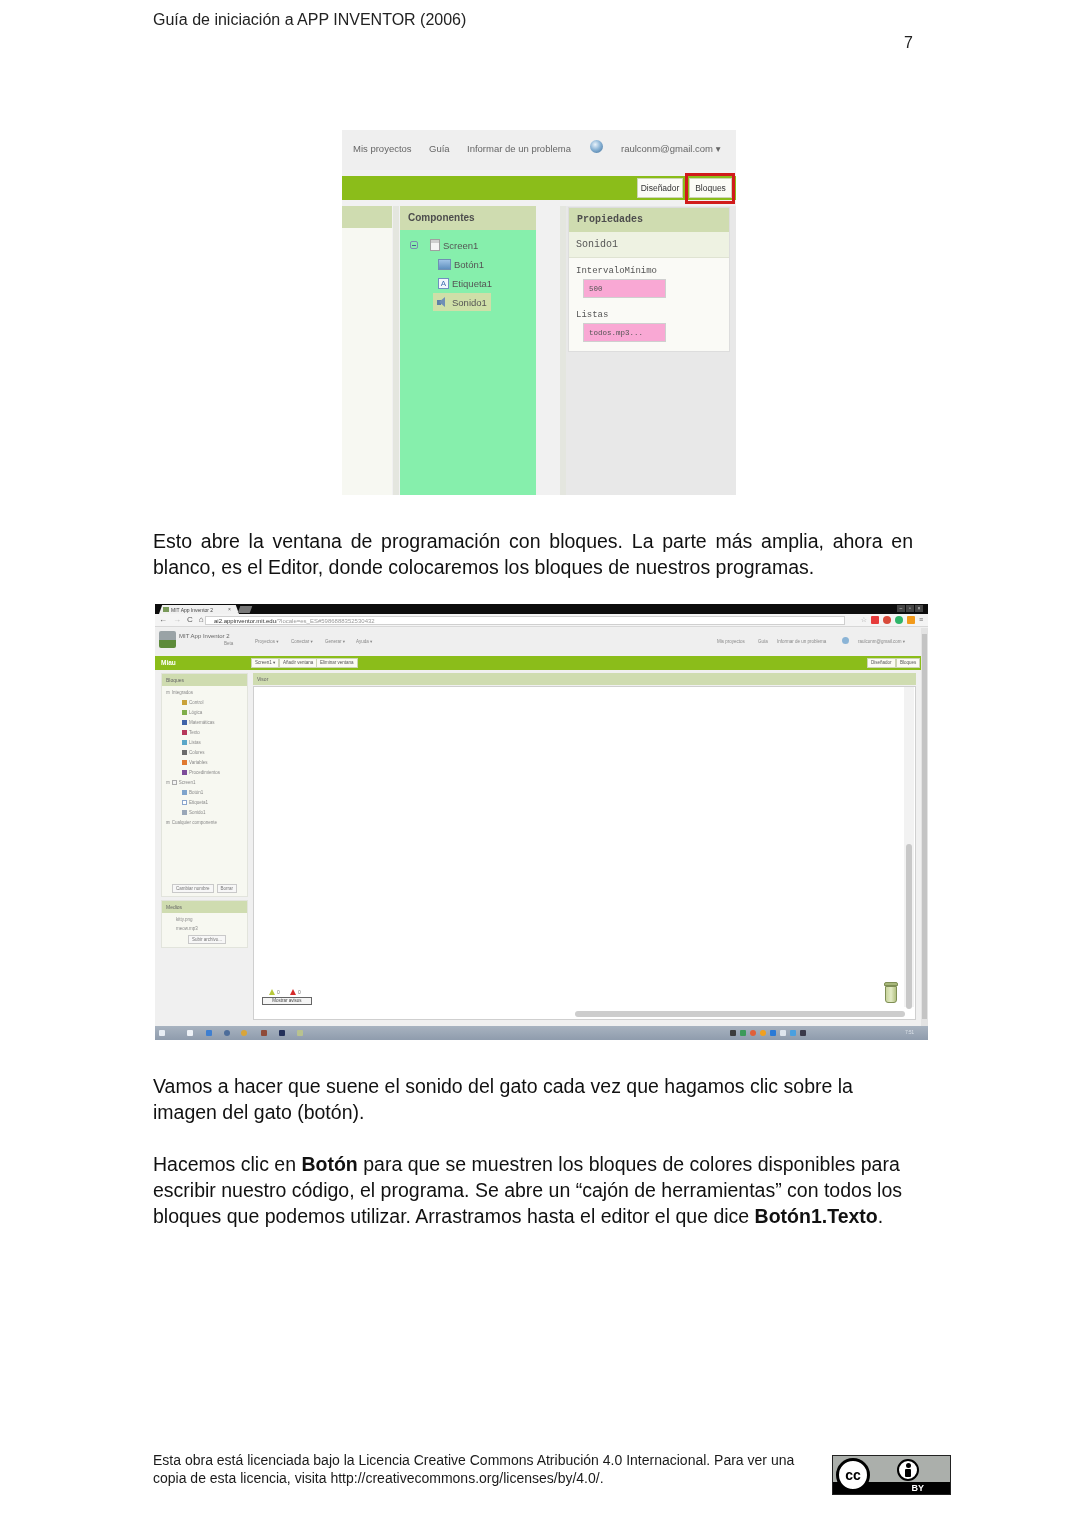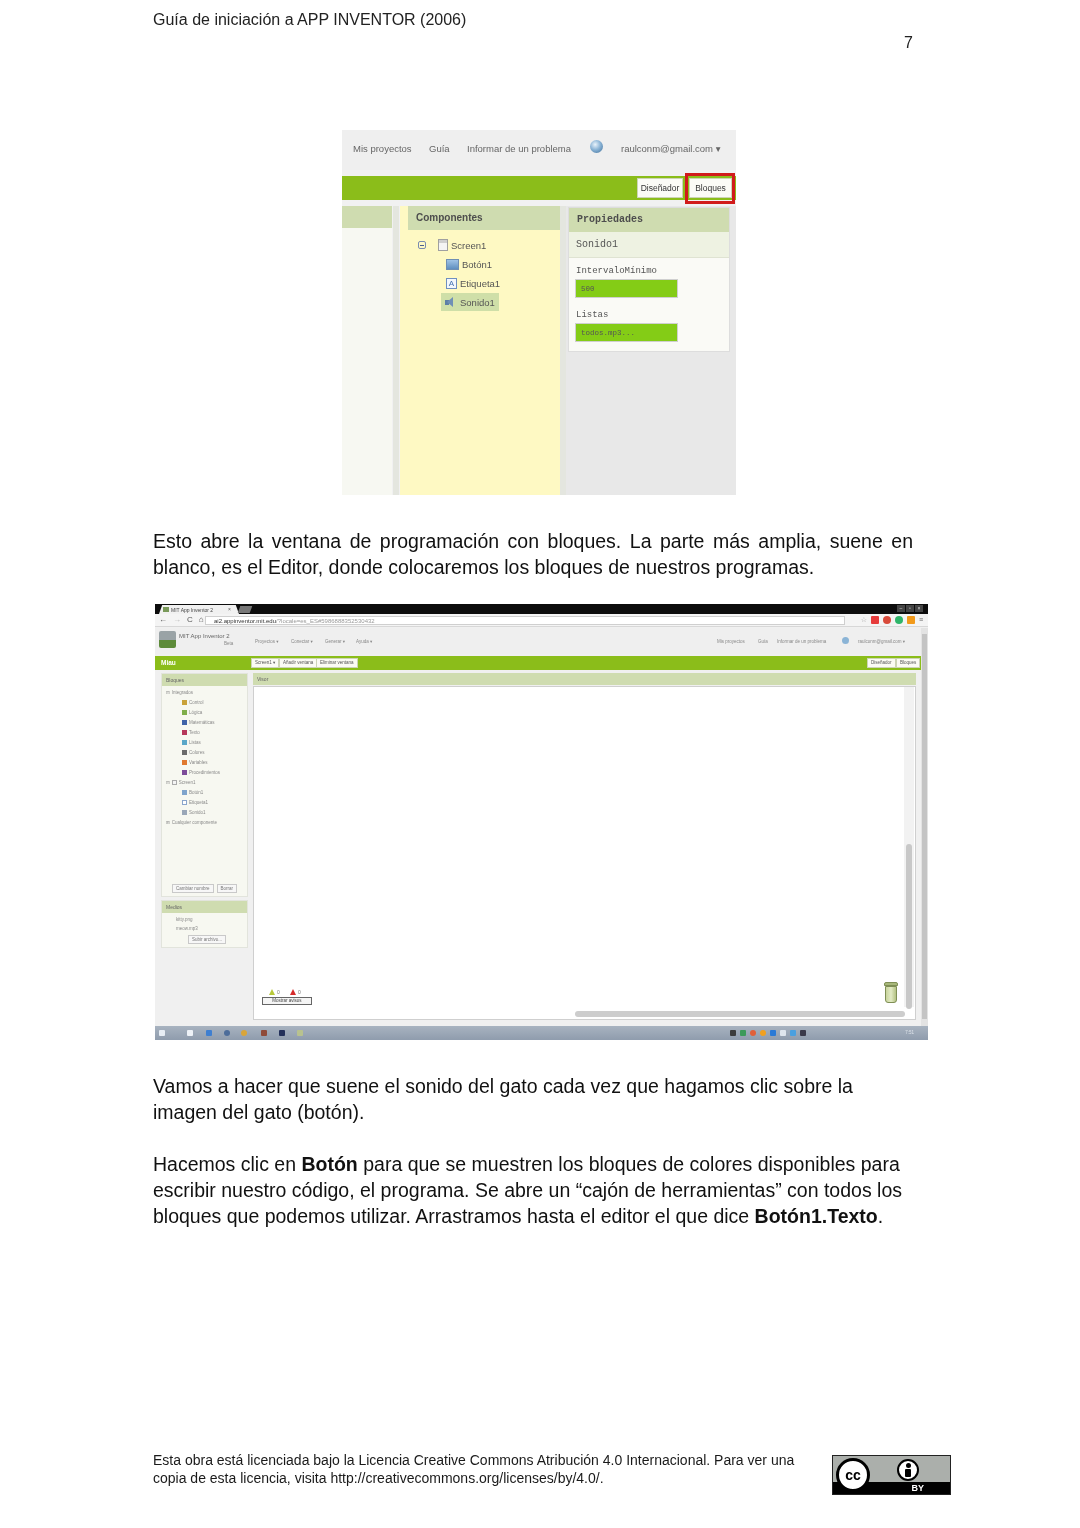--- a/index.html
+++ b/index.html
@@ -16,38 +16,38 @@
   .shot1 { position: absolute; left: 342px; top: 130px; width: 394px; height: 365px; background: #f1f1f1; overflow: hidden; }
   .s1-topnav { position: absolute; left: 0; top: 0; width: 394px; height: 40px; background: #efefef; display: flex; align-items: center; font-size: 9.5px; color: #666; }
   .s1-topnav span { position: absolute; top: 13px; }
   .s1-globe { position: absolute; left: 248px; top: 10px; width: 13px; height: 13px; border-radius: 50%; background: radial-gradient(circle at 40% 35%, #e9f3fb 0, #8bb4d6 45%, #3d6d98 100%); }
   .s1-greenbar { position: absolute; left: 0; top: 46px; width: 394px; height: 24px; background: #8bbd1a; }
   .s1-btn { position: absolute; top: 48px; height: 20px; background: #fbfbf6; border: 1px solid #cdd4b6; font-size: 8.5px; color: #333; display: flex; align-items: center; justify-content: center; }
   .s1-highlight { position: absolute; left: 343px; top: 43px; width: 50px; height: 31px; border: 3px solid #d11b1b; }
   .s1-leftpane { position: absolute; left: 0; top: 76px; width: 50px; height: 289px; background: #f7f8f2; }
   .s1-leftpane-hdr { height: 22px; background: #cfdcb0; }
   .s1-divider { position: absolute; top: 76px; width: 6px; height: 289px; background: #e4e6df; }
-  .s1-comp { position: absolute; left: 58px; top: 76px; width: 160px; height: 289px; background: #fef9c3; padding-left: 8px; }
+  .s1-comp { position: absolute; left: 58px; top: 76px; width: 136px; height: 289px; background: #86efac; }
   .s1-panel-hdr { height: 24px; background: #cfdcb0; font-size: 10px; font-weight: bold; color: #4d4d4d; padding: 6px 0 0 8px; }
   .s1-tree { position: relative; font-size: 9.5px; color: #555; }
   .s1-tree-row { position: absolute; display: flex; align-items: center; gap: 3px; height: 18px; }
   .s1-tree-row.selected { background: #cfdfa8; padding: 0 4px 0 4px; }
   .s1-collapse { width: 8px; height: 8px; border: 1px solid #7a8cb0; border-radius: 2px; position: relative; }
   .s1-collapse::after { content: ""; position: absolute; left: 1px; top: 2.5px; width: 4px; height: 1px; background: #4b5f8f; }
   .ic-screen { width: 10px; height: 12px; border: 1px solid #a0a0a0; background: linear-gradient(#cfcfcf 0 3px, #f4f4f4 3px); }
   .ic-button { width: 13px; height: 11px; background: linear-gradient(#9fc3e6, #5f8fbf); border: 1px solid #6f8fb3; }
   .ic-label { width: 11px; height: 11px; border: 1px solid #6f8fbf; font-size: 8px; color: #4070b0; display: flex; align-items: center; justify-content: center; background: #f3f7fc; }
   .ic-sound { width: 12px; height: 11px; position: relative; }
   .ic-sound::before { content: ""; position: absolute; left: 0; top: 3px; width: 4px; height: 5px; background: #5e7fa6; }
   .ic-sound::after { content: ""; position: absolute; left: 2px; top: 0; border-right: 6px solid #6f8fb6; border-top: 5.5px solid transparent; border-bottom: 5.5px solid transparent; }
   .s1-props-bg { position: absolute; left: 224px; top: 76px; width: 170px; height: 289px; background: #e8e8e8; }
   .s1-props { position: absolute; left: 226px; top: 77px; width: 162px; height: 145px; background: #fafaf6; border: 1px solid #ddd; font-family: Liberation Mono, monospace; }
   .s1-props-sub { height: 26px; background: #eef2e2; border-bottom: 1px solid #dfe3d2; font-size: 10px; color: #555; padding: 7px 0 0 7px; }
   .s1-prop-label { position: absolute; left: 7px; font-size: 9px; color: #555; }
-  .s1-prop-input { position: absolute; left: 6px; width: 103px; height: 19px; border: 1px solid #cfcfcf; background: #84cc16; font-size: 7.5px; color: #555; padding: 5px 0 0 5px; }
+  .s1-prop-input { position: absolute; left: 14px; width: 83px; height: 19px; border: 1px solid #cfcfcf; background: #f9a8d4; font-size: 7.5px; color: #555; padding: 5px 0 0 5px; }
 
   
   .shot2 { position: absolute; left: 155px; top: 604px; width: 773px; height: 436px; background: #f0f0f0; overflow: hidden; font-size: 5px; color: #777; }
   .s2-tabstrip { position: absolute; left: 0; top: 0; width: 773px; height: 10px; background: #0d0d0d; }
   .s2-tab { position: absolute; left: 4px; top: 1px; width: 80px; height: 9px; background: #f1f1f1; font-size: 5px; color: #444; padding: 2px 0 0 12px; clip-path: polygon(4% 0, 96% 0, 100% 100%, 0 100%); }
   .s2-tab-icon { position: absolute; left: 4px; top: 2px; width: 6px; height: 5px; background: #7a9a5a; }
   .s2-tab-close { position: absolute; right: 8px; top: 1px; font-size: 5px; color: #555; }
   .s2-newtab { position: absolute; left: 84px; top: 2px; width: 12px; height: 7px; background: #777; transform: skewX(-20deg); }
   .s2-winctrl { position: absolute; right: 5px; top: 1px; display: flex; gap: 1px; }
   .s2-winctrl span { width: 8px; height: 7px; background: #444; color: #ddd; font-size: 5px; text-align: center; line-height: 7px; }
@@ -152,21 +152,21 @@
   <div class="s1-props">
     <div class="s1-panel-hdr">Propiedades</div>
     <div class="s1-props-sub">Sonido1</div>
     <div class="s1-prop-label" style="top:58px">IntervaloMínimo</div>
     <div class="s1-prop-input" style="top:71px">500</div>
     <div class="s1-prop-label" style="top:102px">Listas</div>
     <div class="s1-prop-input" style="top:115px">todos.mp3...</div>
   </div>
 </div>
 
-<div class="para" style="top:528px">Esto abre la ventana de programación con bloques. La parte más amplia, suene en blanco, es el Editor, donde colocaremos los bloques de nuestros programas.</div>
+<div class="para" style="top:528px">Esto abre la ventana de programación con bloques. La parte más amplia, ahora en blanco, es el Editor, donde colocaremos los bloques de nuestros programas.</div>
 
 <div class="shot2">
   <div class="s2-tabstrip">
     <div class="s2-tab">
       <span class="s2-tab-icon"></span>
       <span>MIT App Inventor 2</span>
       <span class="s2-tab-close">×</span>
     </div>
     <div class="s2-newtab"></div>
     <div class="s2-winctrl">

